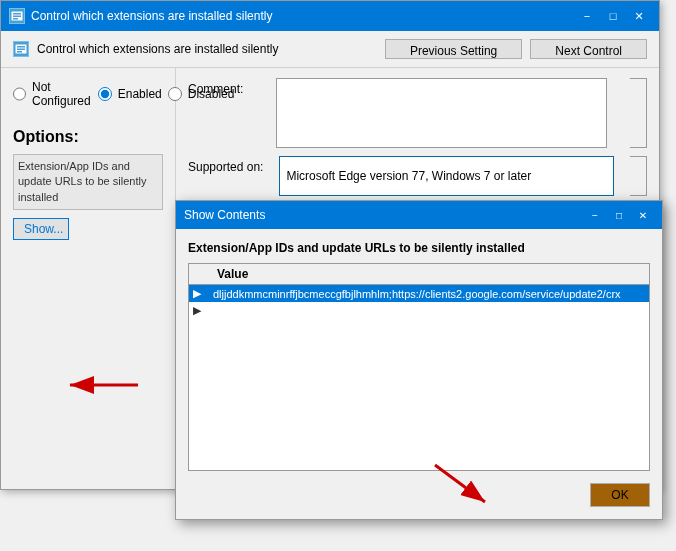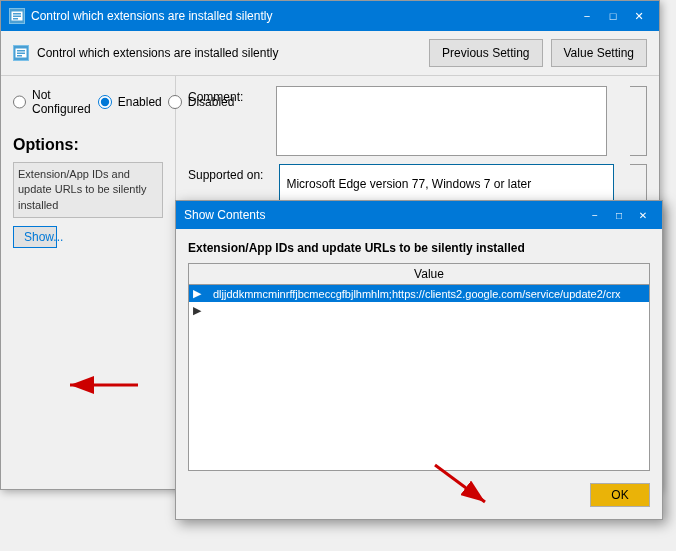--- a/index.html
+++ b/index.html
@@ -80,24 +80,24 @@
     }
 
     .toolbar-title {
       flex: 1;
       font-size: 12px;
     }
 
     .toolbar-btn {
       background: #e1e1e1;
       border: 1px solid #adadad;
-      padding: 4px 12px;
+      padding: 4px 24px;
       cursor: pointer;
       font-size: 12px;
-      height: 28px;
+      height: 20px;
     }
 
     
     .content {
       display: flex;
       height: calc(100% - 90px);
     }
 
     
     .left-panel {
@@ -142,21 +142,21 @@
       padding: 4px;
       min-height: 40px;
     }
 
     .show-btn {
       background: #e1e1e1;
       border: 1px solid #adadad;
       padding: 3px 10px;
       cursor: pointer;
       font-size: 12px;
-      width: 44px;
+      width: 56px;
       color: #0078d7;
       border-color: #0078d7;
     }
 
     
     .right-panel {
       flex: 1;
       padding: 10px 12px;
       display: flex;
       flex-direction: column;
@@ -286,23 +286,23 @@
 
     .dialog-table {
       width: 100%;
       border-collapse: collapse;
     }
 
     .dialog-table th {
       background: #f0f0f0;
       border-bottom: 1px solid #999;
       padding: 3px 8px;
-      text-align: center;
-      font-size: 12px;
-      font-weight: normal;
+      text-align: left;
+      font-size: 12px;
+      font-weight: bold;
     }
 
     .dialog-table td {
       padding: 2px 4px;
       font-size: 11px;
       vertical-align: middle;
     }
 
     .table-row-selected {
       background: #0078d7;
@@ -331,21 +331,21 @@
     }
 
     .dialog-action-btn {
       background: #e1e1e1;
       border: 1px solid #adadad;
       padding: 4px 20px;
       cursor: pointer;
       font-size: 12px;
       min-width: 60px;
     }
-    .dialog-action-btn.ok { background: #eab308; }
+    .dialog-action-btn.ok { background: #a16207; }
 
     
     .red-arrow-1 {
       position: absolute;
       top: 370px;
       left: 60px;
       z-index: 5;
     }
 
     .red-arrow-2 {
@@ -387,21 +387,21 @@
     <div class="title-icon">
       <svg width="14" height="14" viewBox="0 0 14 14">
         <rect x="1" y="2" width="12" height="10" fill="#fff" stroke="#4a9fd4" stroke-width="1"></rect>
         <rect x="3" y="4" width="8" height="1.5" fill="#4a9fd4"></rect>
         <rect x="3" y="6.5" width="8" height="1.5" fill="#4a9fd4"></rect>
         <rect x="3" y="9" width="5" height="1.5" fill="#4a9fd4"></rect>
       </svg>
     </div>
     <span class="toolbar-title">Control which extensions are installed silently</span>
     <button class="toolbar-btn">Previous Setting</button>
-    <button class="toolbar-btn">Value Setting</button>
+    <button class="toolbar-btn">Next Control</button>
   </div>
 
   <div class="content">
 
     <div class="left-panel">
       <div class="radio-group">
         <label class="radio-item">
           <input type="radio" name="config" class="radio-input" style="">
           <span>Not Configured</span>
         </label>

